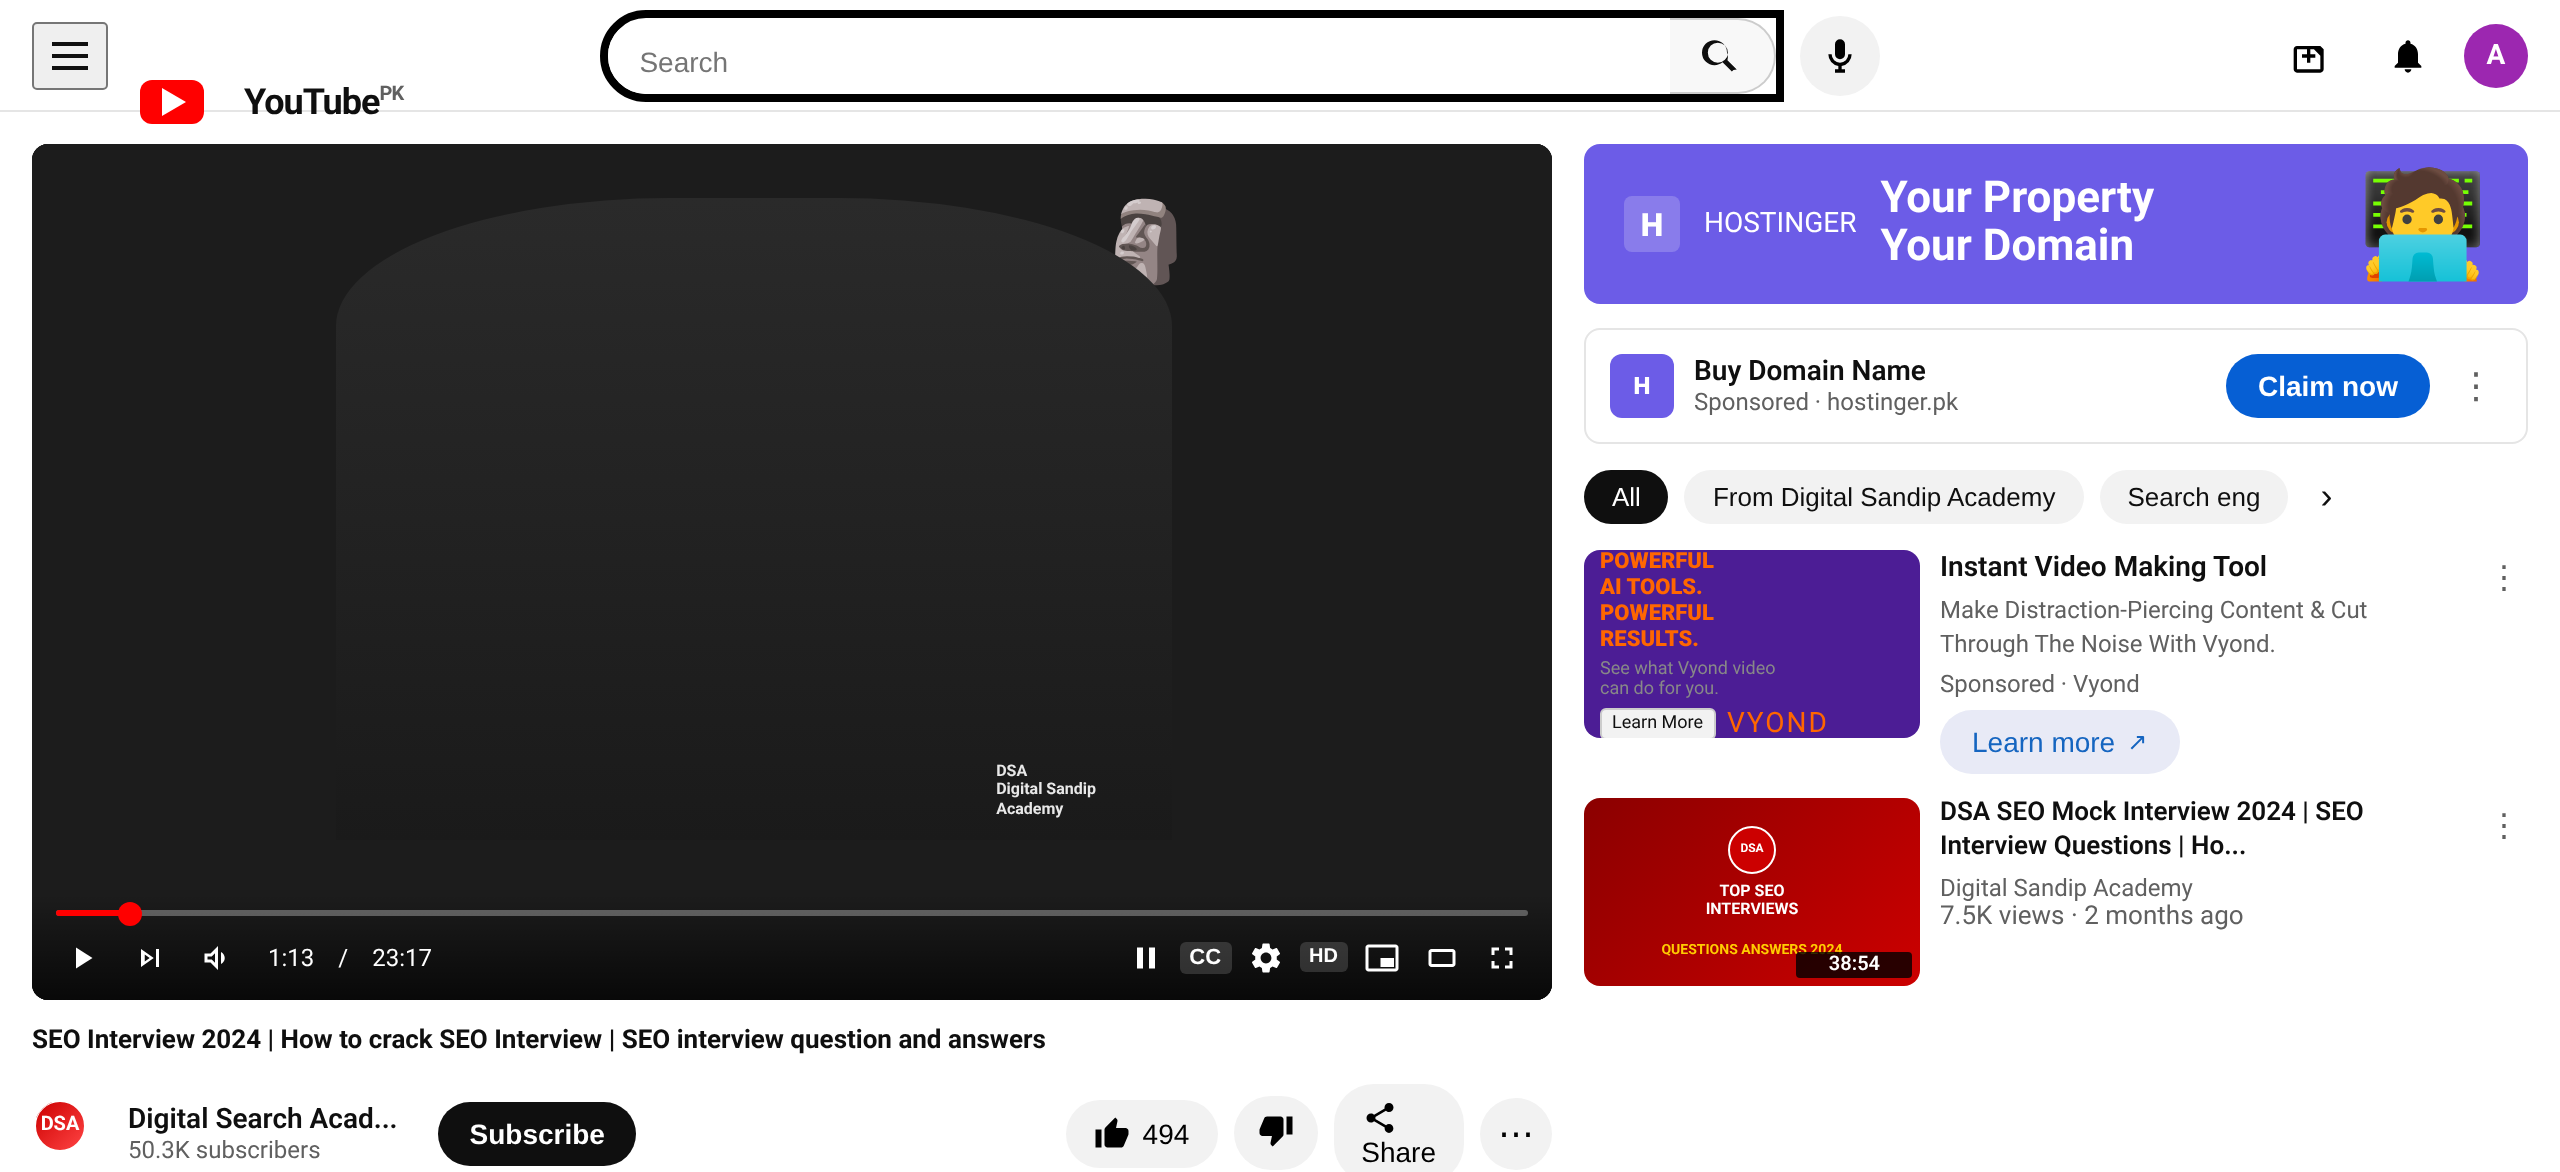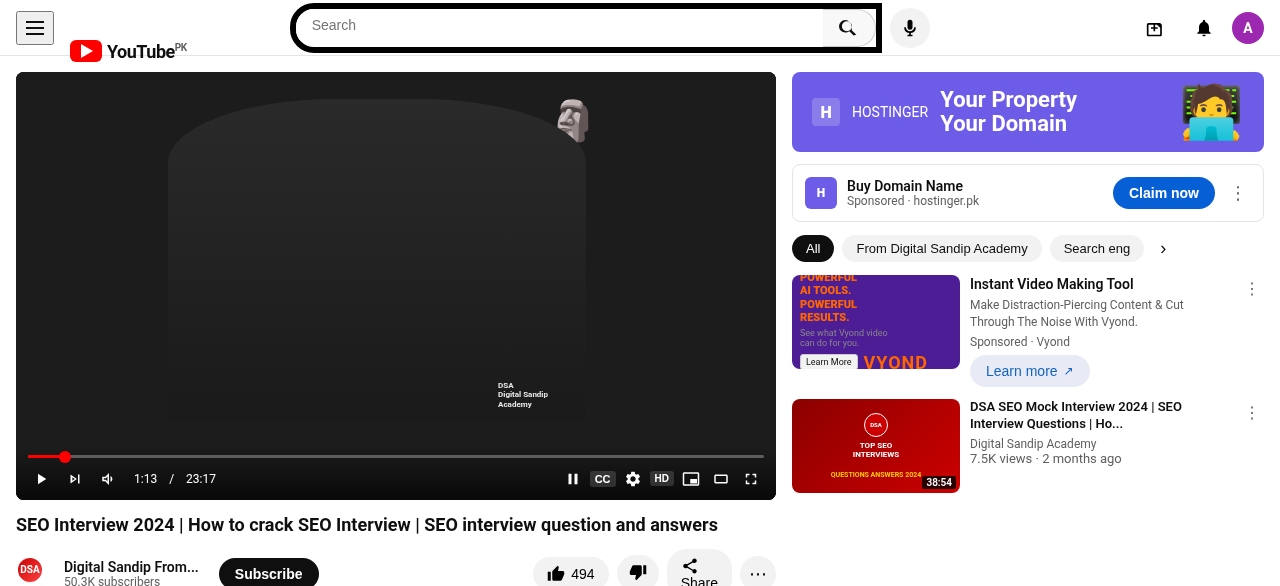--- a/index.html
+++ b/index.html
@@ -6,27 +6,27 @@
     body { font-family: 'Roboto', Arial, sans-serif; background: #fff; color: #0f0f0f; font-size: 14px; overflow-x: hidden; }
 
     
     .header {
       display: flex; align-items: center; padding: 0 16px; height: 56px;
       border-bottom: 1px solid #e5e5e5; position: sticky; top: 0; background: #fff; z-index: 100;
     }
     .header-left { display: flex; align-items: center; gap: 16px; }
     .hamburger { cursor: pointer; display: flex; flex-direction: column; gap: 4px; padding: 8px; }
     .hamburger span { display: block; width: 18px; height: 2px; background: #0f0f0f; }
-    .yt-logo { display: flex; align-items: center; gap: 1px; cursor: pointer; margin-top: 47px; }
+    .yt-logo { display: flex; align-items: center; gap: 16px; cursor: pointer; margin-top: 47px; }
     .yt-icon-wrap { background: #ff0000; border-radius: 6px; width: 32px; height: 22px; display: flex; align-items: center; justify-content: center; }
     .yt-play-triangle { width: 0; height: 0; border-top: 7px solid transparent; border-bottom: 7px solid transparent; border-left: 12px solid #fff; margin-left: 2px; }
     .yt-text { font-size: 18px; font-weight: 700; margin-left: 4px; letter-spacing: -0.5px; color: #0f0f0f; }
     .yt-country { font-size: 10px; color: #606060; vertical-align: super; }
     .header-center { flex: 1; display: flex; align-items: center; justify-content: center; gap: 8px; max-width: 640px; margin: 0 auto; }
-    .search-bar { display: flex; align-items: flex-start; border: 6px solid #000000; border-radius: 24px 0 0 24px; overflow: hidden; flex: 1; }
+    .search-bar { display: flex; align-items: flex-end; border: 4px solid #000000; border-radius: 24px 0 0 24px; overflow: hidden; flex: 1; }
     .search-input { border: none; outline: none; padding: 8px 16px; font-size: 14px; width: 100%; color: #0f0f0f; background: #fff; }
     .search-btn { background: #f8f8f8; border: 1px solid #ccc; border-left: none; border-radius: 0 24px 24px 0; padding: 8px 16px; cursor: pointer; display: flex; align-items: center; }
     .search-icon-svg { width: 20px; height: 20px; fill: #0f0f0f; }
     .mic-btn { background: #f2f2f2; border: none; border-radius: 50%; width: 40px; height: 40px; cursor: pointer; display: flex; align-items: center; justify-content: center; }
     .header-right { display: flex; align-items: center; gap: 8px; margin-left: auto; }
     .header-icon-btn { background: none; border: none; cursor: pointer; width: 40px; height: 40px; border-radius: 50%; display: flex; align-items: center; justify-content: center; }
     .avatar { width: 32px; height: 32px; border-radius: 50%; background: #9c27b0; display: flex; align-items: center; justify-content: center; color: #fff; font-weight: 700; font-size: 14px; cursor: pointer; }
 
     
     .main { display: flex; padding: 16px; gap: 16px; max-width: 1280px; }
@@ -43,21 +43,21 @@
     .controls-row { display: flex; align-items: center; gap: 8px; }
     .ctrl-btn { background: none; border: none; color: #fff; cursor: pointer; font-size: 16px; padding: 4px; display: flex; align-items: center; }
     .time-display { color: #fff; font-size: 12px; margin-left: 4px; }
     .ctrl-spacer { flex: 1; }
     .ctrl-right { display: flex; align-items: center; gap: 4px; justify-content: space-between; }
     .cc-btn { background: rgba(255,255,255,0.15); color: #fff; border: none; border-radius: 3px; padding: 2px 5px; font-size: 11px; font-weight: 700; cursor: pointer; }
     .hd-btn { background: rgba(255,255,255,0.15); color: #fff; border: none; border-radius: 3px; padding: 2px 5px; font-size: 10px; font-weight: 700; cursor: pointer; }
 
     
     .video-info { padding: 12px 0; }
-    .video-title { font-size: 18px; font-weight: 700; line-height: 1.4; color: #0f0f0f; margin-bottom: 12px; }
+    .video-title { font-size: 13px; font-weight: 700; line-height: 1.4; color: #0f0f0f; margin-bottom: 12px; }
     .channel-row { display: flex; align-items: center; gap: 12px; margin-bottom: 0; }
     .channel-avatar { width: 36px; height: 36px; border-radius: 50%; overflow: hidden; flex-shrink: 0; }
     .channel-avatar-inner { width: 28px; height: 28px; border-radius: 50%; background: linear-gradient(135deg, #cc0000, #ff4444); display: flex; align-items: center; justify-content: center; color: #fff; font-size: 10px; font-weight: 700; border: 2px solid #fff; }
     .channel-info { display: flex; flex-direction: column; }
     .channel-name { font-size: 14px; font-weight: 600; color: #0f0f0f; }
     .channel-subs { font-size: 12px; color: #606060; }
     .subscribe-btn { background: #0f0f0f; color: #fff; border: none; border-radius: 20px; padding: 8px 16px; font-size: 14px; font-weight: 600; cursor: pointer; margin-left: 8px; }
     .action-btns { display: flex; align-items: center; gap: 8px; margin-left: auto; }
     .like-btn { display: flex; align-items: center; gap: 6px; background: #f2f2f2; border: none; border-radius: 20px; padding: 8px 14px; cursor: pointer; font-size: 14px; }
     .dislike-btn { background: #f2f2f2; border: none; border-radius: 20px; padding: 8px 12px; cursor: pointer; }
@@ -89,37 +89,37 @@
     .chip-inactive { background: #f2f2f2; color: #0f0f0f; }
     .chip-next { background: none; border: none; cursor: pointer; font-size: 18px; color: #0f0f0f; padding: 4px 8px; }
 
     
     .sponsored-card { display: flex; gap: 10px; margin-bottom: 12px; }
     .sponsored-thumb { width: 168px; height: 94px; border-radius: 8px; overflow: hidden; flex-shrink: 0; background: #1a1a1a; position: relative; }
     .vyond-ad-content { width: 100%; height: 100%; display: flex; flex-direction: column; align-items: flex-start; justify-content: center; padding: 8px; background: #4c1d95; }
     .vyond-headline { color: #ff6600; font-weight: 900; font-size: 11px; line-height: 1.2; }
     .vyond-logo { display: flex; align-items: center; gap: 6px; margin-top: 4px; }
     .vyond-learn-btn { background: #f2f2f2; border: 1px solid #ccc; border-radius: 3px; font-size: 9px; padding: 2px 5px; color: #0f0f0f; }
-    .vyond-text { color: #ff6600; font-weight: 700; font-size: 18px; letter-spacing: 1px; }
+    .vyond-text { color: #ff6600; font-weight: 400; font-size: 14px; letter-spacing: 1px; }
     .sponsored-info { flex: 1; }
     .sponsored-title { font-size: 14px; font-weight: 600; line-height: 1.3; margin-bottom: 4px; }
     .sponsored-desc { font-size: 12px; color: #606060; line-height: 1.4; margin-bottom: 4px; }
     .sponsored-badge { font-size: 12px; color: #606060; }
     .learn-more-btn { display: inline-flex; align-items: center; gap: 6px; background: #e8eaf6; color: #1565c0; border: none; border-radius: 20px; padding: 8px 16px; font-size: 14px; cursor: pointer; margin-top: 6px; }
     .external-icon { font-size: 12px; }
     .sponsored-more-btn { background: none; border: none; cursor: pointer; font-size: 16px; color: #606060; align-self: flex-start; padding: 4px; }
 
     
     .related-card { display: flex; gap: 10px; }
     .related-thumb { width: 168px; height: 94px; border-radius: 8px; overflow: hidden; flex-shrink: 0; position: relative; background: #1a1a1a; }
     .related-thumb-img { width: 100%; height: 100%; background: linear-gradient(135deg, #8B0000 0%, #cc0000 100%); display: flex; flex-direction: column; align-items: center; justify-content: center; padding: 6px; }
     .related-thumb-title { color: #fff; font-size: 8px; font-weight: 700; text-align: center; text-transform: uppercase; }
     .related-thumb-badge { color: #ffcc00; font-size: 7px; font-weight: 700; text-align: center; margin-top: 12px; text-transform: uppercase; }
     .dsa-logo-sm { width: 24px; height: 24px; border-radius: 50%; background: #cc0000; display: flex; align-items: center; justify-content: center; color: #fff; font-size: 6px; font-weight: 700; margin-bottom: 4px; border: 1px solid #fff; }
-    .duration-badge { position: absolute; bottom: 4px; right: 4px; background: rgba(0,0,0,0.8); color: #fff; font-size: 10px; padding: 1px 4px; border-radius: 2px; font-weight: 600; }
+    .duration-badge { position: absolute; bottom: 4px; right: 4px; background: rgba(0,0,0,0.8); color: #fff; font-size: 10px; padding: 1px 16px; border-radius: 2px; font-weight: 600; }
     .related-info { flex: 1; }
     .related-title { font-size: 13px; font-weight: 600; line-height: 1.3; margin-bottom: 4px; display: -webkit-box; -webkit-line-clamp: 2; -webkit-box-orient: vertical; overflow: hidden; }
     .related-channel { font-size: 12px; color: #606060; }
     .related-meta { font-size: 13px; color: #606060; }
     .related-more-btn { background: none; border: none; cursor: pointer; font-size: 16px; color: #606060; align-self: flex-start; padding: 4px; }
 
     
     .icon-svg { width: 20px; height: 20px; fill: currentColor; }
 
     .video-actual { width: 100%; height: 100%; background: #1c1c1c; display: flex; align-items: center; justify-content: center; position: relative; overflow: hidden; }
@@ -251,21 +251,21 @@
       </div>
     </div>
 
     <div class="video-info">
       <div class="video-title">SEO Interview 2024 | How to crack SEO Interview | SEO interview question and answers</div>
       <div class="channel-row">
         <div class="channel-avatar">
           <div class="channel-avatar-inner">DSA</div>
         </div>
         <div class="channel-info">
-          <span class="channel-name">Digital Sandip From...</span>
+          <span class="channel-name">Digital Search Acad...</span>
           <span class="channel-subs">50.3K subscribers</span>
         </div>
         <button class="subscribe-btn">Subscribe</button>
         <div class="action-btns">
           <button class="like-btn">
             <svg width="18" height="18" viewBox="0 0 24 24">
                 <path d="M1 21h4V9H1v12zm22-11c0-1.1-.9-2-2-2h-6.31l.95-4.57.03-.32c0-.41-.17-.79-.44-1.06L14.17 1 7.59 7.59C7.22 7.95 7 8.45 7 9v10c0 1.1.9 2 2 2h9c.83 0 1.54-.5 1.84-1.22l3.02-7.05c.09-.23.14-.47.14-.73v-2z"></path>
               </svg>
             <span>494</span>
           </button>

